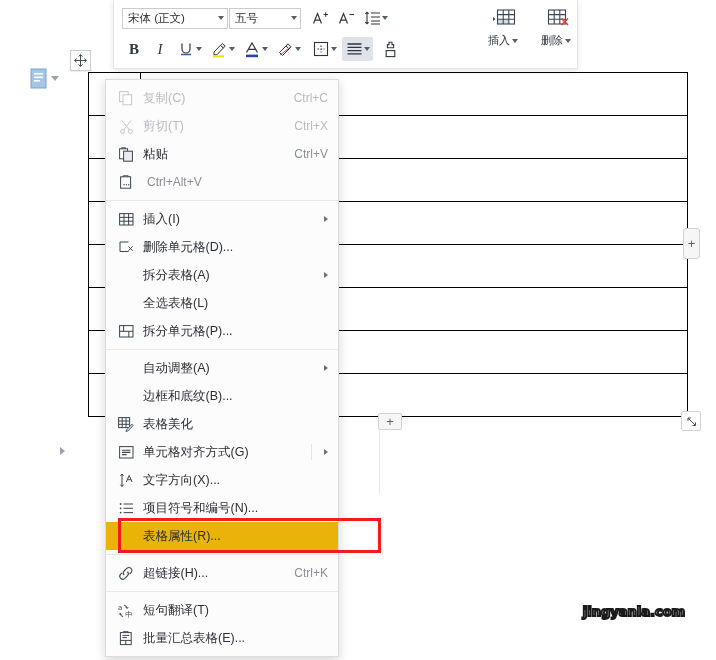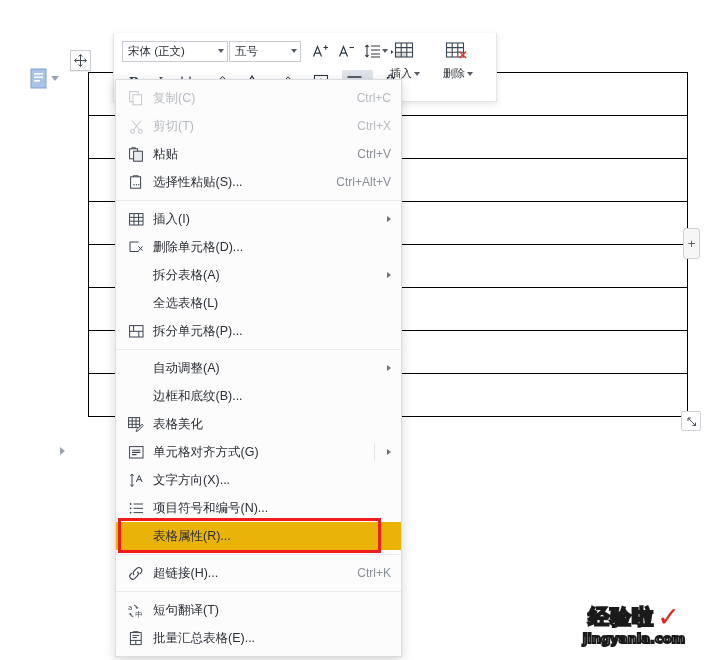--- a/index.html
+++ b/index.html
@@ -52,27 +52,26 @@
     border: 1px solid #d0d2d6; background: #fdfdfd; border-radius:2px;
     display:flex;align-items:center;justify-content:center;
   }
   .margin-marker { position:absolute; left:60px; top:447px; width:0;height:0;
     border-top:4px solid transparent;border-bottom:4px solid transparent;border-left:5px solid #9aa3ae; }
   .vguide { position:absolute; left:379px; top:418px; width:1px; height:76px; background:#e3e7ee; }
 
   
   #toolbar {
     position: absolute; left: 113px; top: 0px;
-    width: 384px; height: 69px;
+    width: 465px; height: 69px;
     background: #ffffff;
     border: 1px solid #e3e5e8;
     border-top: none;
     box-shadow: 0 2px 6px rgba(0,0,0,.10);
     padding: 5px 6px 0 8px;
-    margin-top: 33px;
   }
   .tb-row { display:flex; align-items:center; height: 26px; gap: 2px; }
   .tb-row.row2 { height: 30px; margin-top: 3px; }
 
   .combo {
     height: 21px; border: 1px solid #c7ccd4; background:#fff;
     display:flex; align-items:center; justify-content:space-between;
     padding: 0 3px 0 5px; font-size: 11.5px; color:#2b2f36;
   }
   .combo.font { width: 106px; }
@@ -81,30 +80,30 @@
 
   .tb-btn {
     width: 24px; height: 24px;
     display:flex; align-items:center; justify-content:center;
     color:#2f3640; font-size: 14px; border-radius:2px;
   }
   .split { display:flex; align-items:center; border-radius:2px; }
   .split.active { background:#dfe3ea; }
   .split .caret-sm { margin-left:-2px; margin-right:3px; }
 
-  .big-btn { display:flex; flex-direction:column; align-items:flex-start; width:47px; }
+  .big-btn { display:flex; flex-direction:column; align-items:flex-end; width:47px; }
   .big-btn .glyph { height: 26px; display:flex; align-items:center; justify-content:center; }
   .big-btn .lbl { font-size:11px; color:#2b2f36; display:flex; align-items:center; gap:2px; margin-top:1px; }
 
   .bigbtns { position:absolute; right:6px; top:6px; display:flex; gap:6px; }
 
   
   #ctx-menu {
-    position: absolute; left: 115px; top: 79px;
-    width: 287px;
+    position: absolute; left: 105px; top: 79px;
+    width: 234px;
     background: #fcfcfd;
     border: 1px solid #d9dce0;
     box-shadow: 0 3px 10px rgba(0,0,0,.17);
     padding: 4px 0 4px 0;
     font-size: 12.5px; color:#2b2f36;
   }
   .mi { display:flex; align-items:center; height: 28px; padding: 0 10px 0 9px; position:relative; }
   .mi .ico { width: 22px; min-width:22px; display:flex; align-items:center; justify-content:center; color:#3c4450; }
   .mi .txt { flex: 1; padding-left: 6px; white-space:nowrap; }
   .mi .sc { color:#8a8f98; font-size: 12px; padding-left: 10px; }
@@ -392,21 +391,20 @@
       <div class="mi">
         <span class="ico">
           <svg width="14" height="15" viewBox="0 0 14 15" fill="none" stroke="currentColor" stroke-width="1">
             <rect x="1.6" y="1.8" width="10" height="11.4" fill="#fff"></rect>
             <path d="M4.2 1.8 V0.8 h5 v1"></path>
             <circle cx="5" cy="9.8" r="0.7" fill="currentColor" stroke="none"></circle>
             <circle cx="7.4" cy="9.8" r="0.7" fill="currentColor" stroke="none"></circle>
             <circle cx="9.8" cy="9.8" r="0.7" fill="currentColor" stroke="none"></circle>
           </svg>
         </span>
-        <span class="txt">选择性粘贴(S)...</span>
         <span class="sc">Ctrl+Alt+V</span>
       </div>
       <div class="m-sep"></div>
       <div class="mi">
         <span class="ico">
           <svg width="15" height="13" viewBox="0 0 15 13" fill="none" stroke="currentColor" stroke-width="1">
             <rect x="0.6" y="0.6" width="13.4" height="11.4"></rect>
             <path d="M0.6 4.4 H14 M0.6 8.2 H14 M5 0.6 V12 M9.6 0.6 V12"></path>
           </svg>
         </span>
@@ -526,20 +524,16 @@
             <path d="M3.4 4.4 H10.2 M3.4 6.6 H8"></path>
           </svg>
         </span>
         <span class="txt">批量汇总表格(E)...</span>
       </div>
     </div>
 
   <div class="hl-box"></div>
 
   <div id="watermark">
-    <div class="wm-top">
-      <span class="wm-cn">经验啦</span>
-      <span class="wm-check">✓</span>
-    </div>
     <div class="wm-en">jingyanla.com</div>
   </div>
 
 </div>
 
 </body></html>

